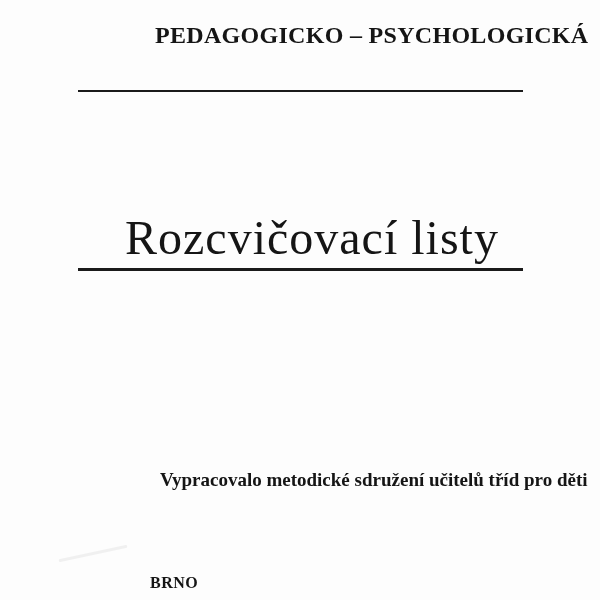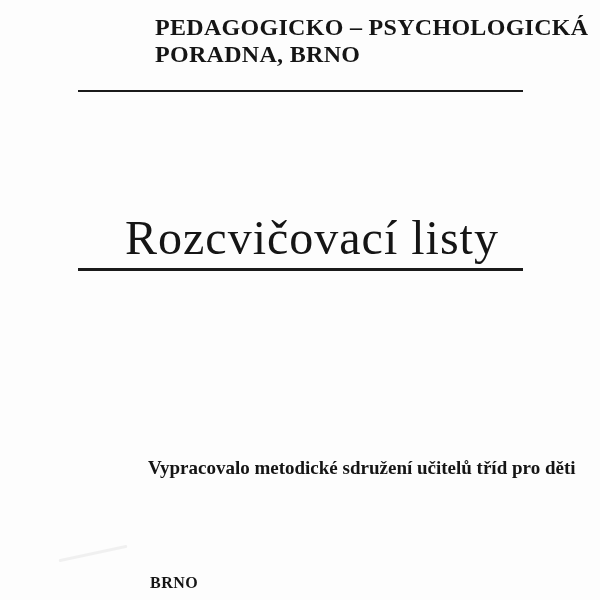--- a/index.html
+++ b/index.html
@@ -12,21 +12,21 @@
     width: 600px;
     height: 600px;
     background: #fdfdfd;
     overflow: hidden;
     font-family: "Liberation Serif", "DejaVu Serif", serif;
     color: #151515;
   }
   .org-header {
     position: absolute;
     left: 155px;
-    top: 14px;
+    top: 22px;
     font-size: 24px;
     font-weight: 700;
     line-height: 27px;
     letter-spacing: 0.3px;
     white-space: nowrap;
   }
   .rule {
     position: absolute;
     left: 78px;
     width: 445px;
@@ -46,21 +46,21 @@
     font-weight: 400;
     letter-spacing: 1px;
     line-height: 56px;
     white-space: nowrap;
   }
   .credits {
     position: absolute;
     left: 148px;
     top: 458px;
     width: 360px;
-    margin: 0;
+    margin: 12px;
     text-align: right;
     font-size: 19px;
     font-weight: 700;
     line-height: 20px;
     white-space: nowrap;
   }
   .footer-city {
     position: absolute;
     left: 150px;
     top: 574px;
@@ -79,21 +79,20 @@
     border-radius: 2px;
   }
 </style>
 </head>
 <body>
 
 <div class="page">
 
   <div class="org-header">
     <div>PEDAGOGICKO – PSYCHOLOGICKÁ</div>
-    <div>PORADNA, BRNO</div>
   </div>
 
   <div class="rule rule-top"></div>
 
   <h1 class="doc-title">Rozcvičovací listy</h1>
 
   <div class="rule rule-title"></div>
 
   <p class="credits">
     <span style="display:block">Vypracovalo metodické sdružení učitelů tříd pro děti</span>

